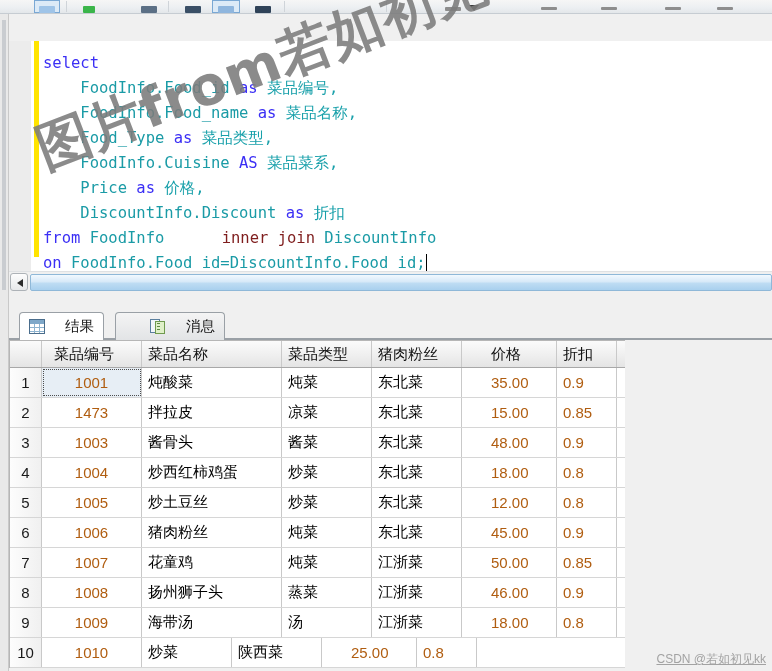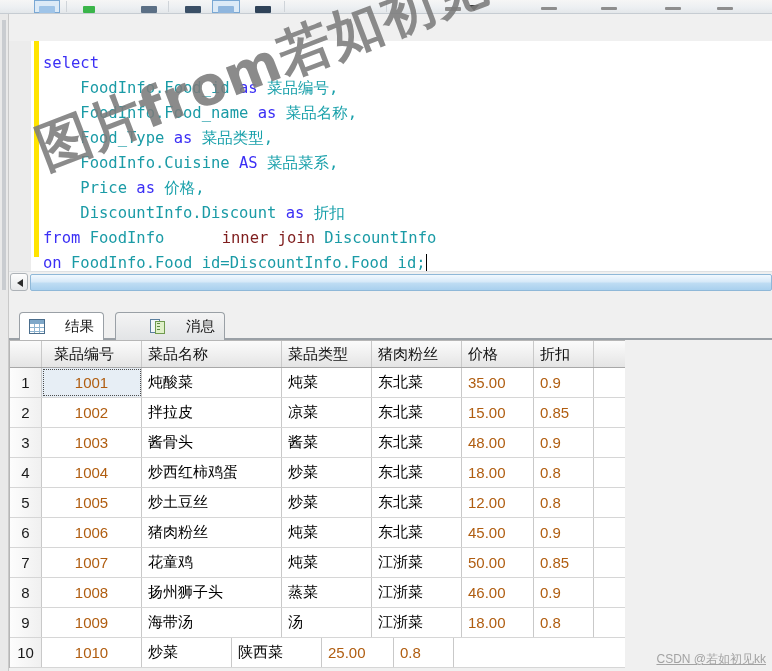--- a/index.html
+++ b/index.html
@@ -155,21 +155,21 @@
     color:#000000;
   }
   .ghead .gcell{font-size:15px;color:#111;justify-content:flex-start;}
   .c-rn{width:32px;justify-content:center;
         background:linear-gradient(to right,#fdfdfd,#f0f0f0);color:#1a1a1a;}
   .ghead .c-rn{background:transparent;}
   .c-id{width:100px;justify-content:center;}
   .c-name{width:140px;}
   .c-type{width:90px;}
   .c-cuisine{width:90px;}
-  .c-price{width:72px;justify-content:flex-start;}
+  .c-price{width:72px;justify-content:flex-start;margin-left:23px;}
   .c-disc{width:60px;border-right:1px solid #c9c9c9;}
   .ghead .c-id{justify-content:flex-start;padding-left:12px;}
   .numtxt{color:#b05d10;}
   .selcell{
     background:#e7eef5;
     outline:1px dotted #4d4d4d;outline-offset:-2px;
   }
 
   
   .wm{
@@ -301,21 +301,21 @@
           <div class="gcell c-price">
             <span class="numtxt">35.00</span>
           </div>
           <div class="gcell c-disc">
             <span class="numtxt">0.9</span>
           </div>
         </div>
         <div class="grow">
           <div class="gcell c-rn">2</div>
           <div class="gcell c-id">
-            <span class="numtxt">1002</span>
+            <span class="numtxt">1473</span>
           </div>
           <div class="gcell c-name">拌拉皮</div>
           <div class="gcell c-type">凉菜</div>
           <div class="gcell c-cuisine">东北菜</div>
           <div class="gcell c-price">
             <span class="numtxt">15.00</span>
           </div>
           <div class="gcell c-disc">
             <span class="numtxt">0.85</span>
           </div>

